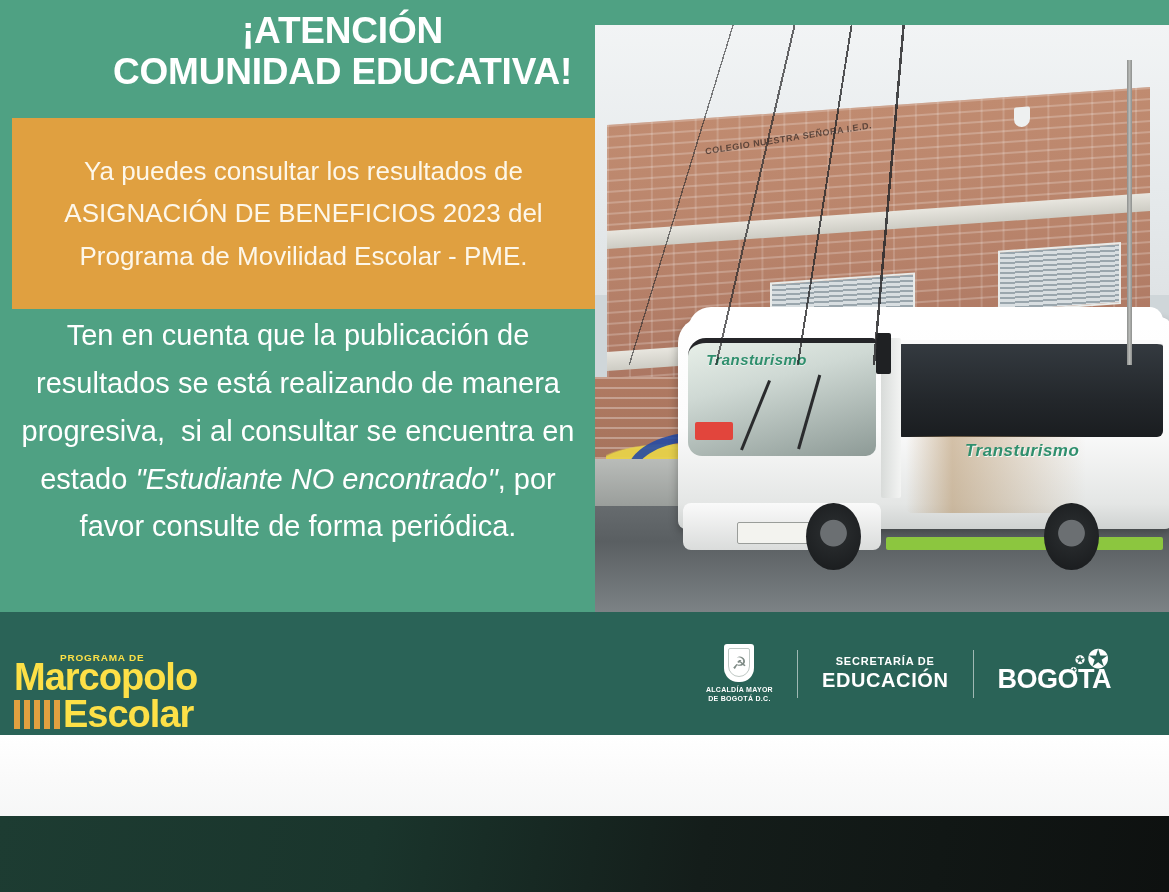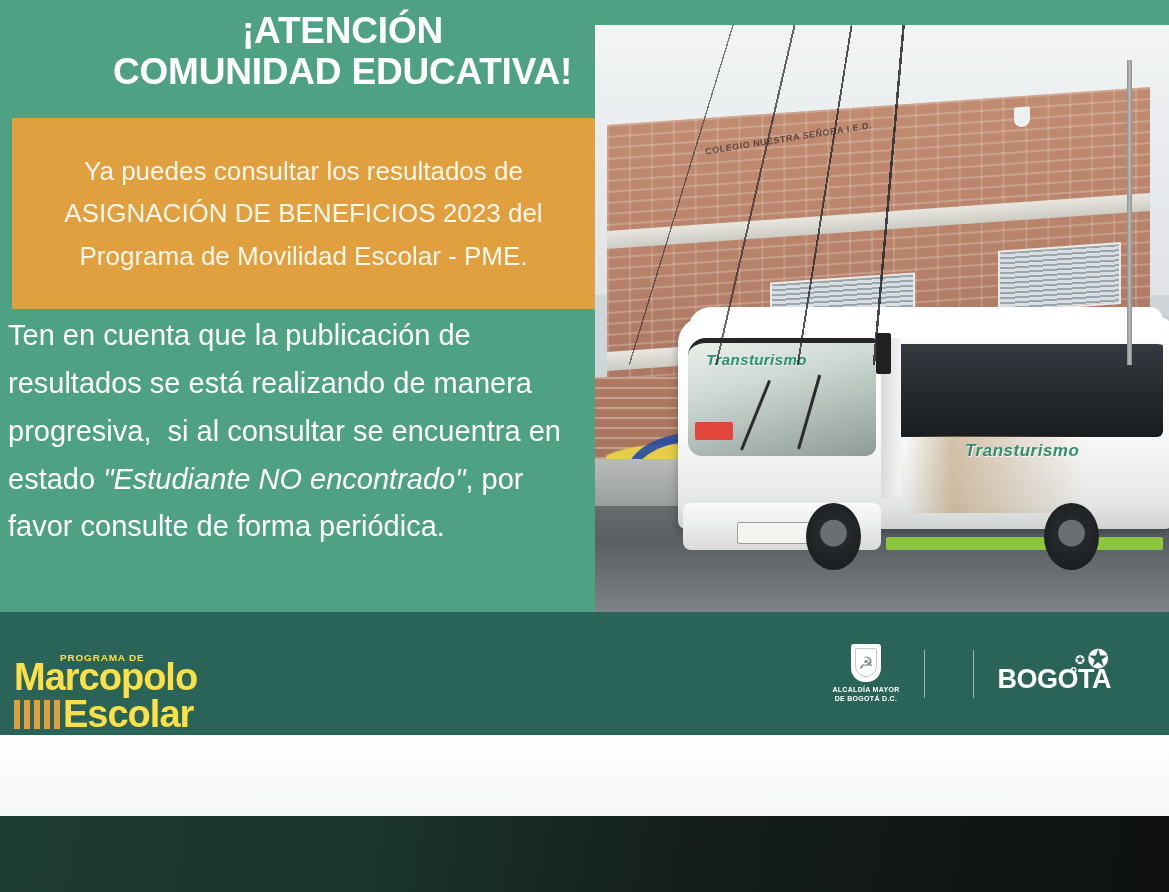--- a/index.html
+++ b/index.html
@@ -266,20 +266,21 @@
   }
 
   
   .bodytext {
     position: absolute;
     left: 8px; top: 312px;
     width: 580px;
     color: #ffffff;
     font-size: 29px;
     line-height: 1.65;
+    text-align: center;
   }
   .bodytext .em { font-style: italic; }
 
   
   .footer {
     position: absolute;
     left: 0; top: 612px;
     width: 1169px; height: 123px;
     background: #2a6357;
   }
@@ -487,20 +488,24 @@
           <span class="shield-eagle">☭</span>
         </div>
         <div class="alcaldia-txt">
           <div>ALCALDÍA MAYOR</div>
           <div>DE BOGOTÁ D.C.</div>
         </div>
       </div>
 
       <div class="divider"></div>
 
+      <div class="gov-block">
+        <div class="sed-1">SECRETARÍA DE</div>
+        <div class="sed-2">EDUCACIÓN</div>
+      </div>
 
       <div class="divider"></div>
 
       <div class="gov-block bogota-wrap">
         <span class="star big">✪</span>
         <span class="star mid">✪</span>
         <span class="star small">✪</span>
         <div class="bogota-txt"><span>BOGOT</span><span>A</span></div>
       </div>
 

